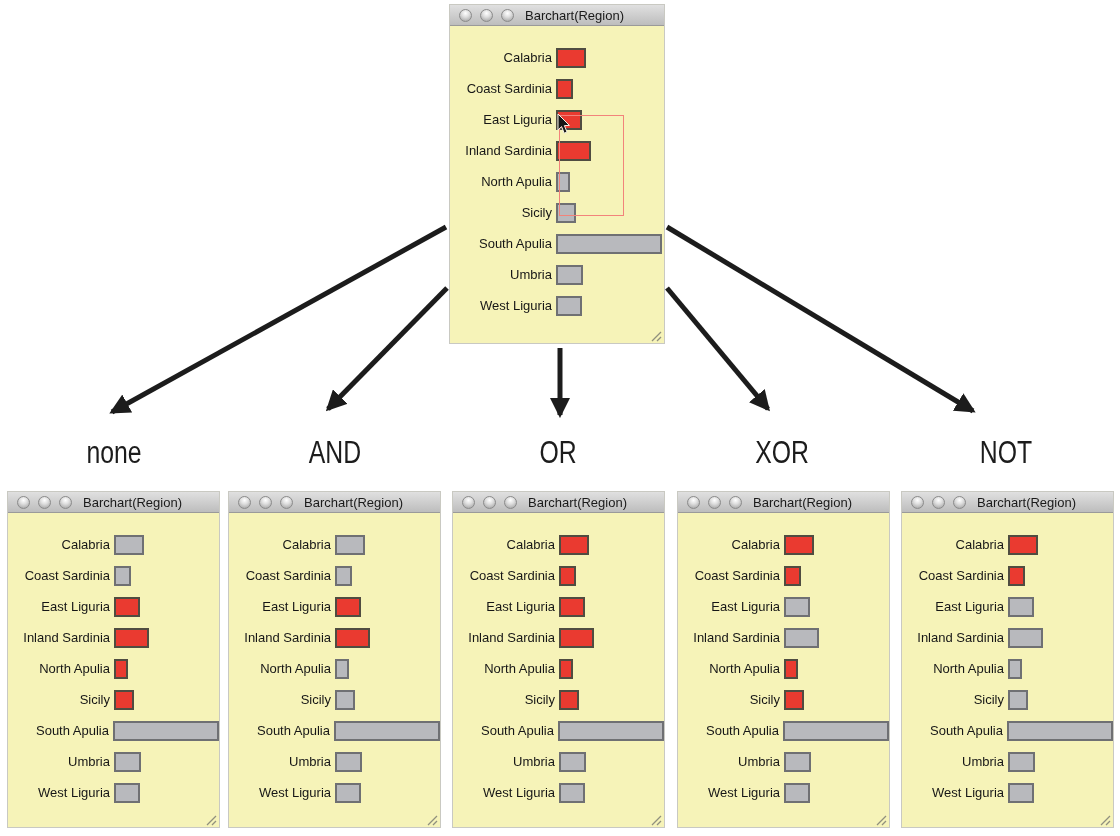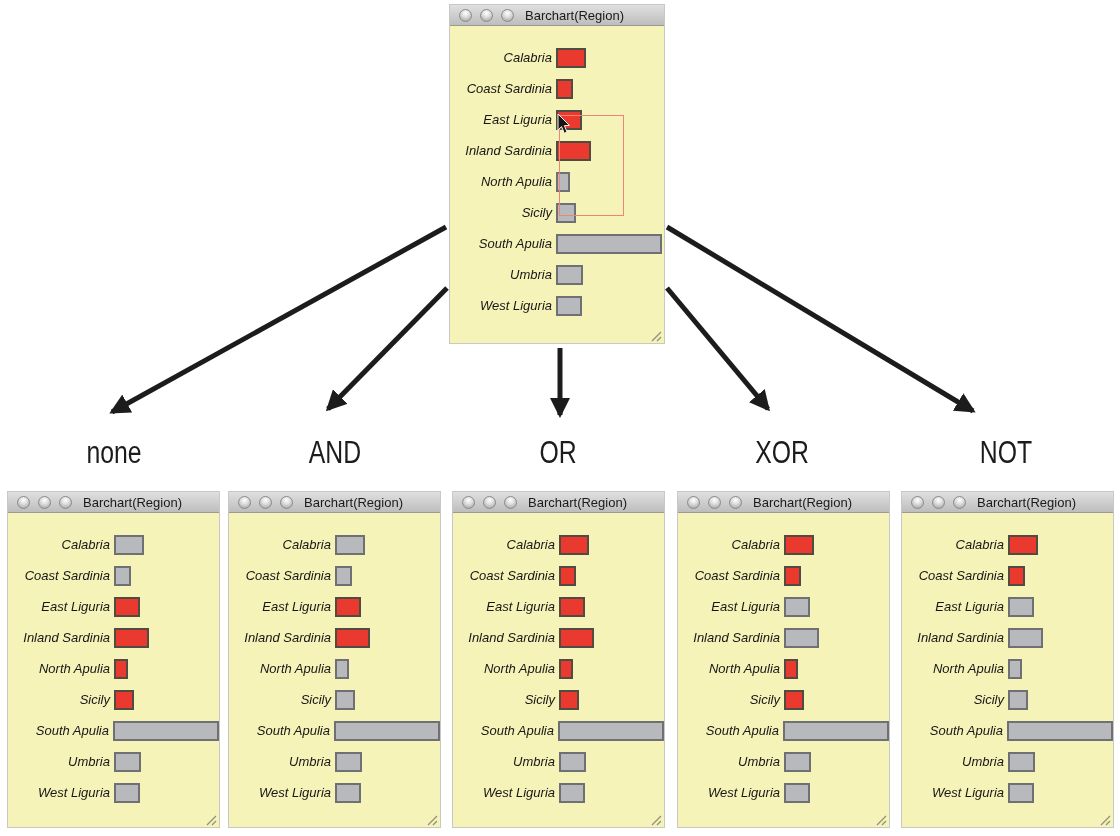--- a/index.html
+++ b/index.html
@@ -9,21 +9,21 @@
   
   .window{position:absolute;background:var(--winbg,#f6f3b8);border:1px solid #c9c9c2;box-sizing:border-box;}
   .titlebar{height:20px;background:linear-gradient(#e0e0e0,#bdbdbd);border-bottom:1px solid #9a9a9a;display:flex;align-items:center;}
   .tb-btn{width:13px;height:13px;border-radius:50%;flex:0 0 auto;box-sizing:border-box;margin-left:8px;
           background:radial-gradient(circle at 50% 30%, #ffffff 0%, #dedede 40%, #9a9a9a 100%);
           border:1px solid #8b8b8b;}
   .tb-btn:first-child{margin-left:9px;}
   .tb-title{font-size:13px;color:#1a1a1a;margin-left:11px;white-space:nowrap;}
   .content{padding-top:16px;}
   .row{height:31px;display:flex;align-items:center;}
-  .row-label{width:102px;padding-right:4px;text-align:right;font-size:13px;color:#161616;white-space:nowrap;font-style:italic;}
+  .row-label{width:102px;padding-right:4px;text-align:right;font-size:13px;color:#161616;white-space:nowrap;}
   .bar{height:20px;box-sizing:border-box;border:2px solid #6f7073;background:var(--unsel,#b8b9bd);flex:0 0 auto;}
   .bar.sel{background:var(--sel,#ea3a30);border-color:#504c41;}
   .resize{position:absolute;right:2px;bottom:2px;width:13px;height:13px;}
 
   
   .rubber{position:absolute;border:1.5px solid var(--rubber,#f2837b);background:transparent;z-index:5;}
   .cursor{position:absolute;z-index:6;}
 
   
   .op-label{position:absolute;top:434px;width:200px;height:37px;line-height:37px;text-align:center;

